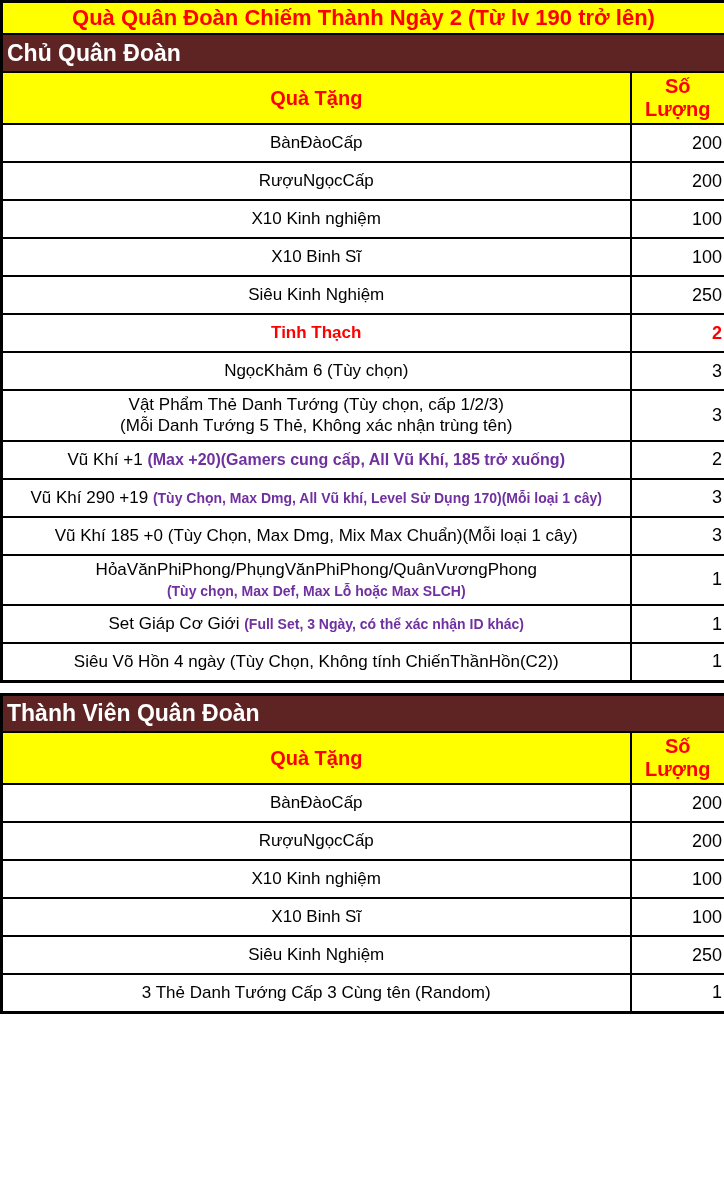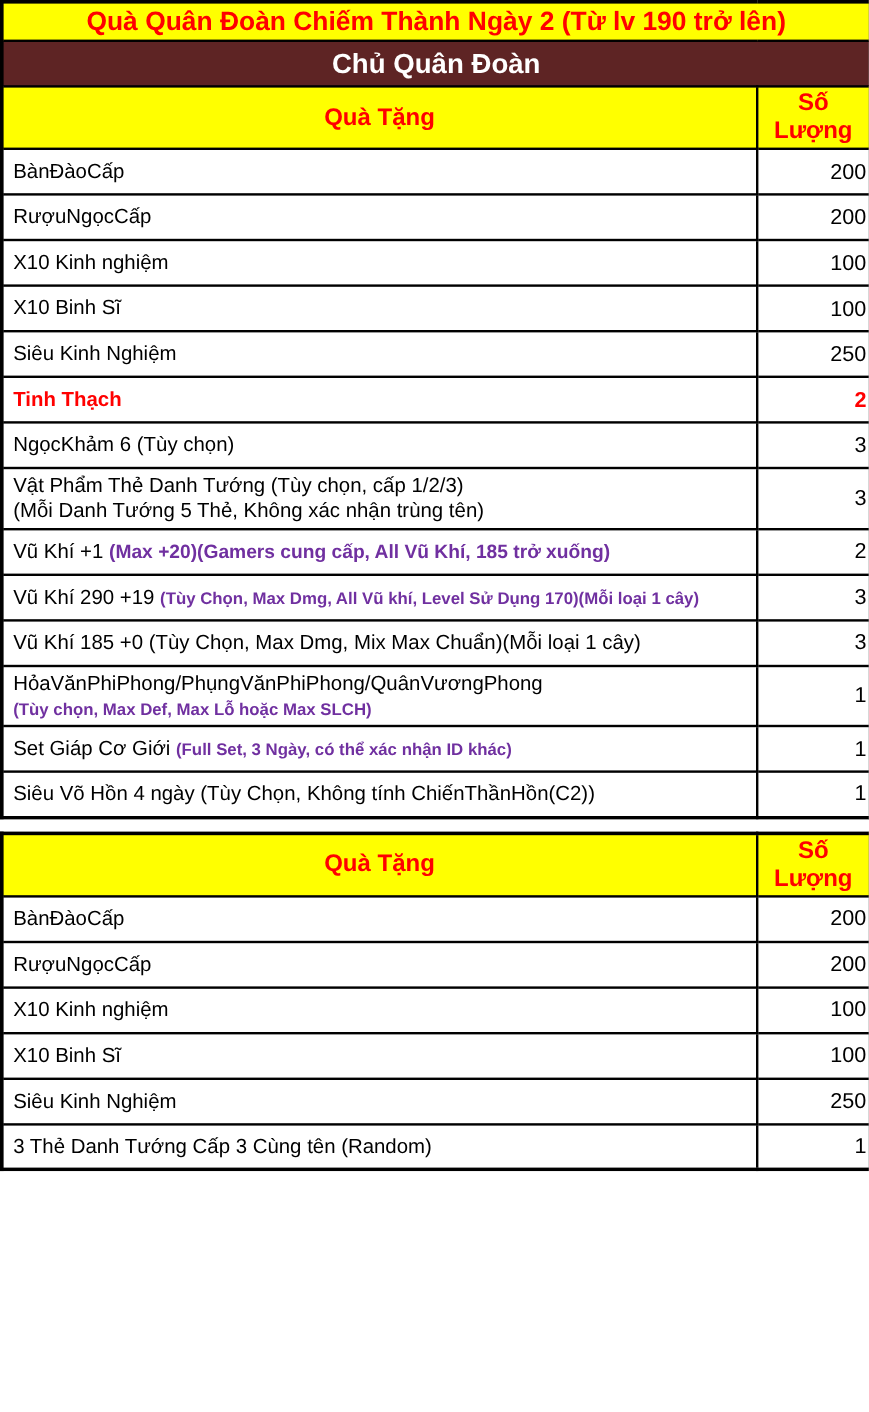--- a/index.html
+++ b/index.html
@@ -35,34 +35,34 @@
     text-align:center;
     height:30px;
     padding:2px 4px;
     margin-top:12px;
   }
   .section-cell{
     background:var(--maroon);
     color:#FFFFFF;
     font-weight:700;
     font-size:23px;
-    text-align:center;
     height:38px;
     padding:2px 4px;
   }
   .colhead{
     background:var(--yellow);
     color:var(--red);
     font-weight:700;
     font-size:20px;
     text-align:center;
     height:31px;
     padding:2px 2px;
   }
   td.gift{
+    text-align:center;
     font-size:17px;
     height:38px;
     padding:3px 8px;
     line-height:1.25;
   }
   td.qty{
     text-align:right;
     font-size:18px;
     height:38px;
     padding:3px 2px;
@@ -188,20 +188,23 @@
 
   <div class="gap"></div>
 
   <table>
     <colgroup>
         <col class="col-gift">
         <col class="col-qty">
       </colgroup>
     <tbody>
       <tr>
+        <td colspan="2" class="section-cell">Thành Viên Quân Đoàn</td>
+      </tr>
+      <tr>
         <td class="colhead">Quà Tặng</td>
         <td class="colhead">Số Lượng</td>
       </tr>
     </tbody>
     <tbody>
         <tr>
           <td class="gift">
             <div><span class="seg-plain">BànĐàoCấp</span></div>
           </td>
           <td class="qty">200</td>

